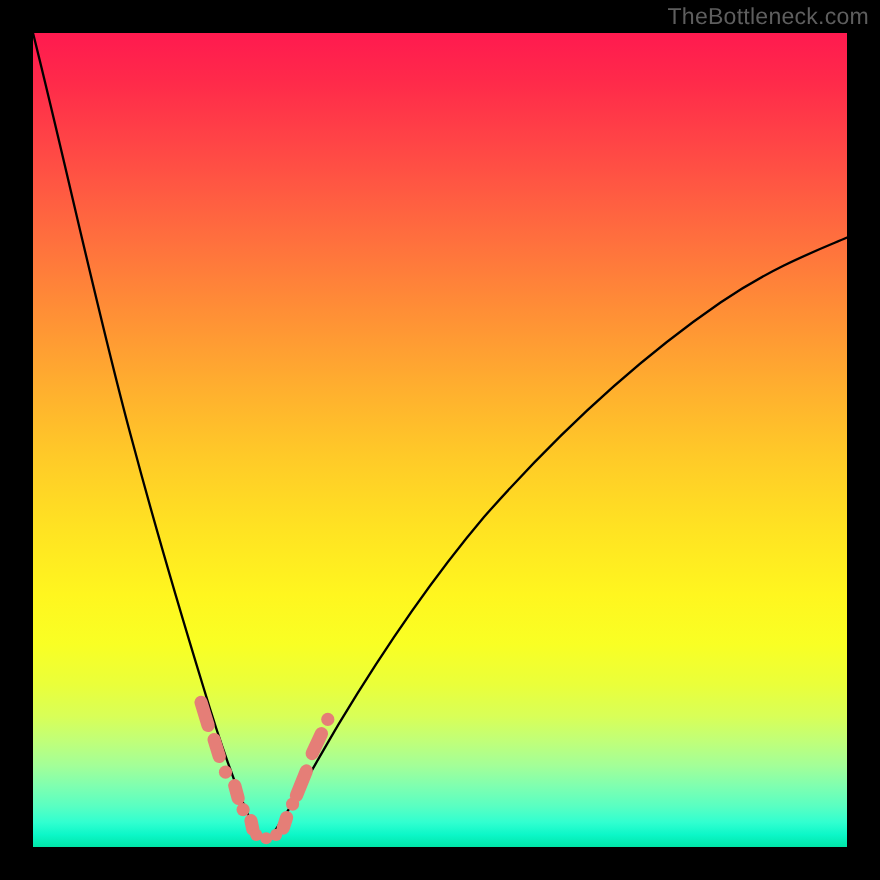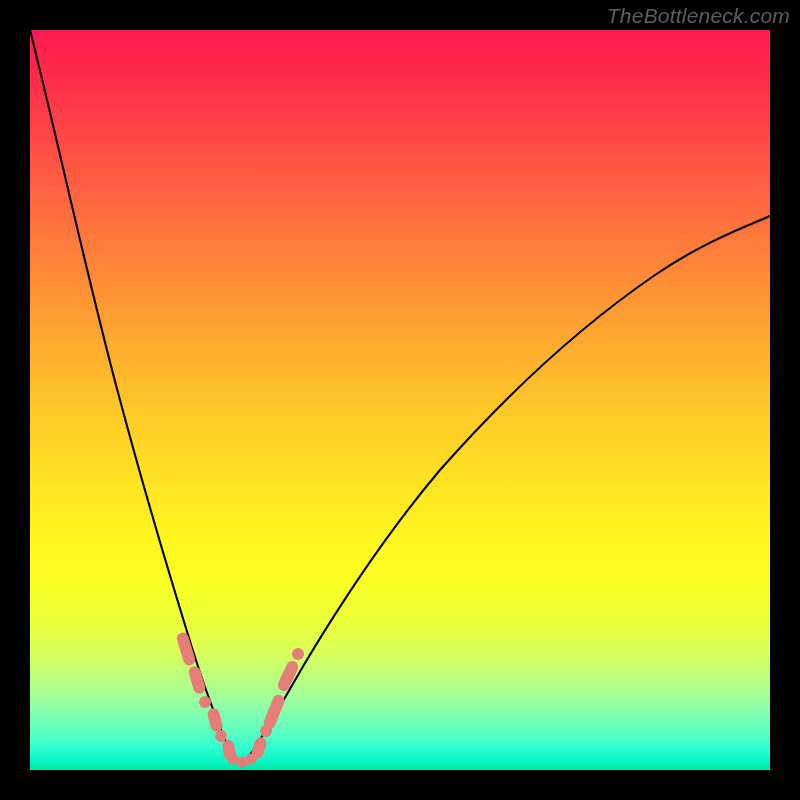--- a/index.html
+++ b/index.html
@@ -10,21 +10,20 @@
     overflow: hidden;
     background: #000;
   }
   .frame {
     position: absolute;
     left: 0;
     top: 0;
     width: 800px;
     height: 800px;
     background: #000;
-    font-style: italic;
   }
   .plot-area {
     position: absolute;
     left: 30px;
     top: 30px;
     width: 740px;
     height: 740px;
     background: linear-gradient(
       to bottom,
       #ff1a4f 0%,

